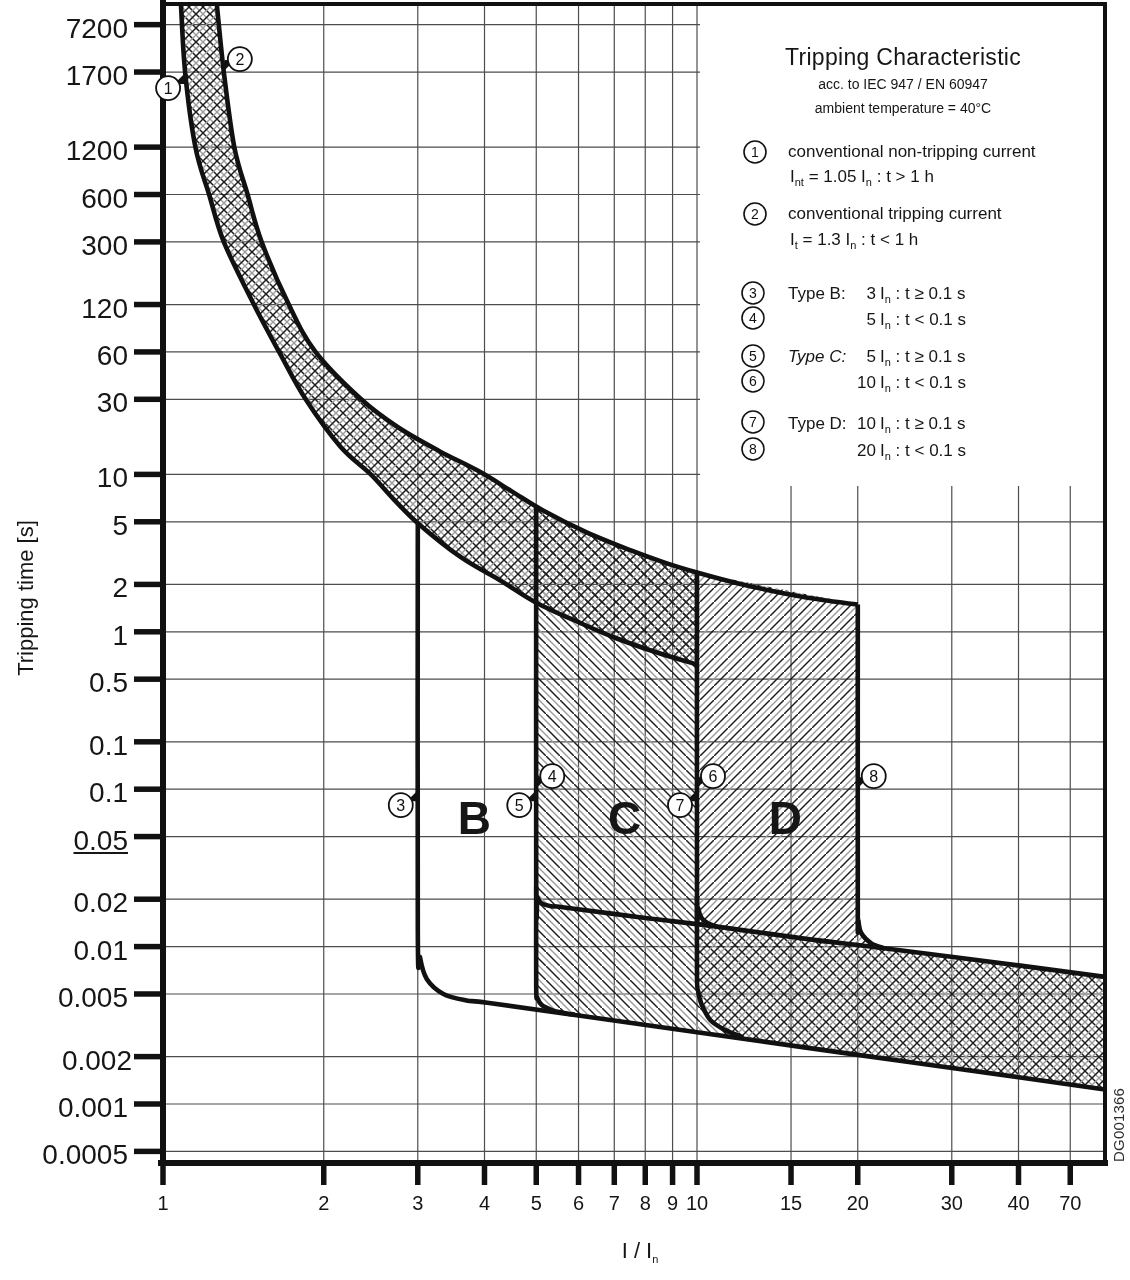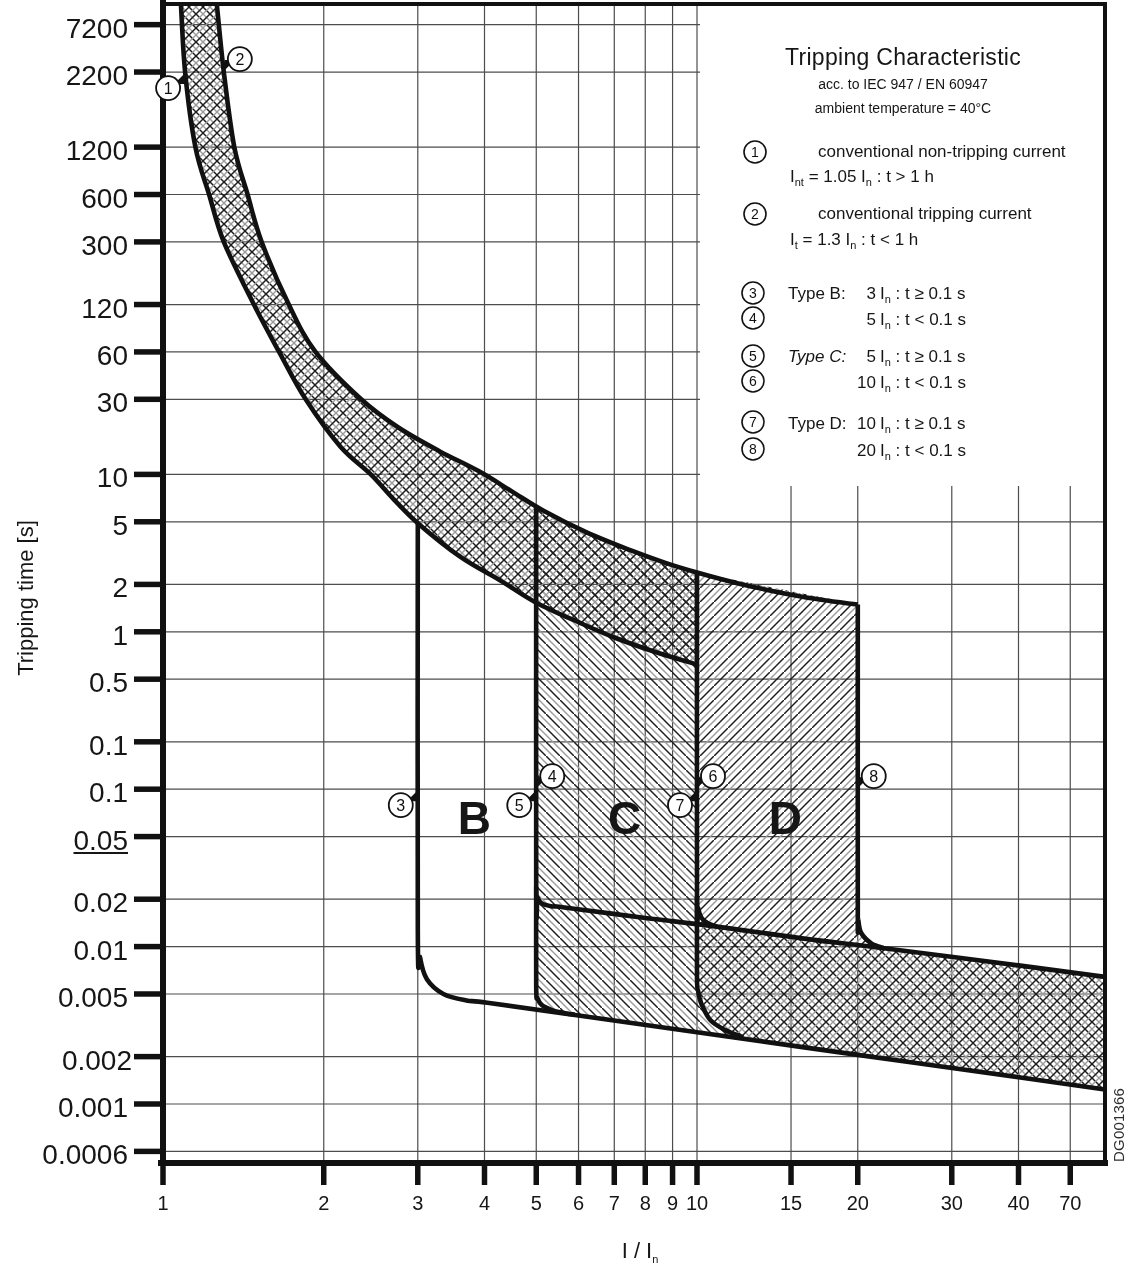--- a/index.html
+++ b/index.html
@@ -2,21 +2,21 @@
 <html><head>
 <meta charset="utf-8">
 <style>
   html,body{margin:0;padding:0;background:#fff;}
   .stage{position:relative;width:1130px;height:1280px;background:#fff;overflow:hidden;
          font-family:"Liberation Sans",sans-serif;color:#161616;}
   svg{position:absolute;left:0;top:0;}
   .abs{position:absolute;white-space:nowrap;}
   .title{font-size:23px;letter-spacing:.3px;}
   .subtitle{font-size:14px;}
-  .leg-label{font-size:17px;margin-left:30px;}
+  .leg-label{font-size:17px;}
   .leg-formula{font-size:17px;}
   .leg-type{font-size:17px;}
   .leg-val{font-size:17px;display:flex;}
   .leg-val .num{display:inline-block;width:34px;text-align:right;margin-right:4px;}
   sub{font-size:11px;}
   .ytick{position:absolute;width:120px;text-align:right;font-size:28px;}
   .xtick{position:absolute;width:60px;text-align:center;font-size:20px;}
   .region-letter{position:absolute;font-size:46px;font-weight:700;}
   .yaxis-title{position:absolute;left:-64px;top:585px;transform:rotate(-90deg);
                transform-origin:center;font-size:22px;width:180px;text-align:center;}
@@ -217,41 +217,41 @@
           <text x="753" y="454" text-anchor="middle" font-family="&quot;Liberation Sans&quot;,sans-serif" font-size="14" fill="#111">8</text>
         </g>
       </g>
   </svg>
 
   <div class="yaxis-title">Tripping time [s]</div>
   <div class="xaxis-title">I / I<sub>n</sub></div>
 
   <div id="y-tick-labels">
       <div class="ytick" style="left: 8px; top: 12.6559px;">7200</div>
-      <div class="ytick" style="left: 8px; top: 60.038px;">2200</div>
+      <div class="ytick" style="left: 8px; top: 60.038px;">1700</div>
       <div class="ytick" style="left: 8px; top: 135.137px;">1200</div>
       <div class="ytick" style="left: 8px; top: 182.519px;">600</div>
       <div class="ytick" style="left: 8px; top: 229.901px;">300</div>
       <div class="ytick" style="left: 8px; top: 292.537px;">120</div>
       <div class="ytick" style="left: 8px; top: 339.919px;">60</div>
       <div class="ytick" style="left: 8px; top: 387.301px;">30</div>
       <div class="ytick" style="left: 8px; top: 462.4px;">10</div>
       <div class="ytick" style="left: 8px; top: 509.782px;">5</div>
       <div class="ytick" style="left: 8px; top: 572.418px;">2</div>
       <div class="ytick" style="left: 8px; top: 619.8px;">1</div>
       <div class="ytick" style="left: 8px; top: 667.182px;">0.5</div>
       <div class="ytick" style="left: 8px; top: 729.818px;">0.1</div>
       <div class="ytick" style="left: 8px; top: 777.2px;">0.1</div>
       <div class="ytick" style="left: 8px; top: 824.582px; text-decoration: underline;">0.05</div>
       <div class="ytick" style="left: 8px; top: 887.218px;">0.02</div>
       <div class="ytick" style="left: 8px; top: 934.6px;">0.01</div>
       <div class="ytick" style="left: 8px; top: 981.982px;">0.005</div>
       <div class="ytick" style="left: 12px; top: 1044.62px;">0.002</div>
       <div class="ytick" style="left: 8px; top: 1092px;">0.001</div>
-      <div class="ytick" style="left: 8px; top: 1139.38px;">0.0006</div>
+      <div class="ytick" style="left: 8px; top: 1139.38px;">0.0005</div>
     </div>
   <div id="x-tick-labels">
       <div class="xtick" style="left: 133px; top: 1192px;">1</div>
       <div class="xtick" style="left: 293.75px; top: 1192px;">2</div>
       <div class="xtick" style="left: 387.783px; top: 1192px;">3</div>
       <div class="xtick" style="left: 454.5px; top: 1192px;">4</div>
       <div class="xtick" style="left: 506.25px; top: 1192px;">5</div>
       <div class="xtick" style="left: 548.533px; top: 1192px;">6</div>
       <div class="xtick" style="left: 584.282px; top: 1192px;">7</div>
       <div class="xtick" style="left: 615.25px; top: 1192px;">8</div>

